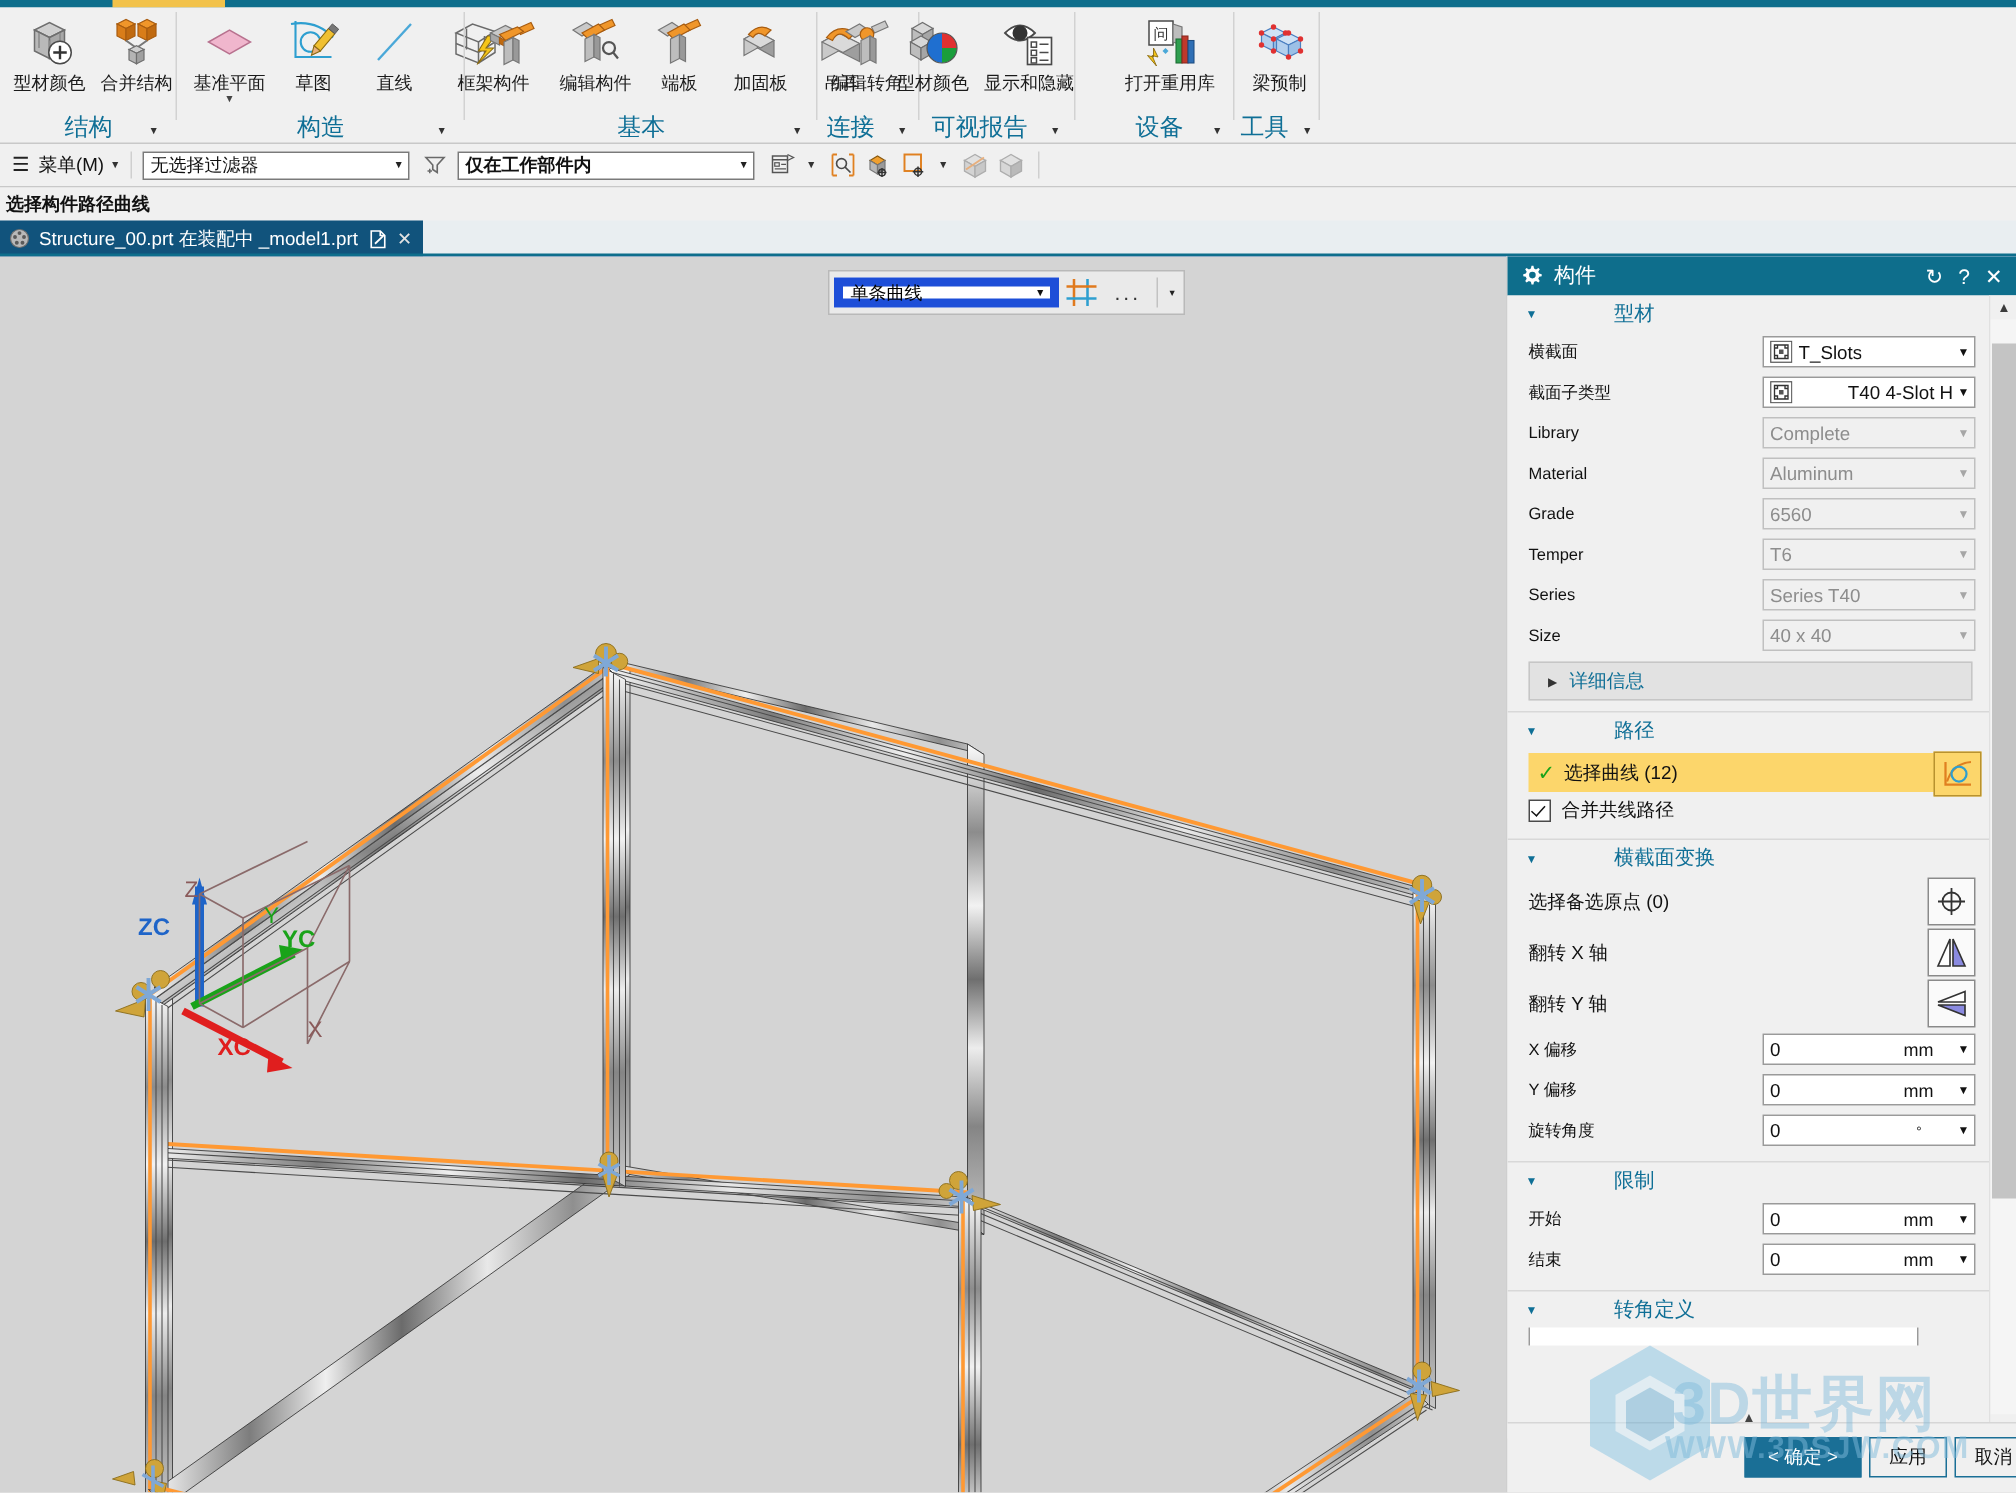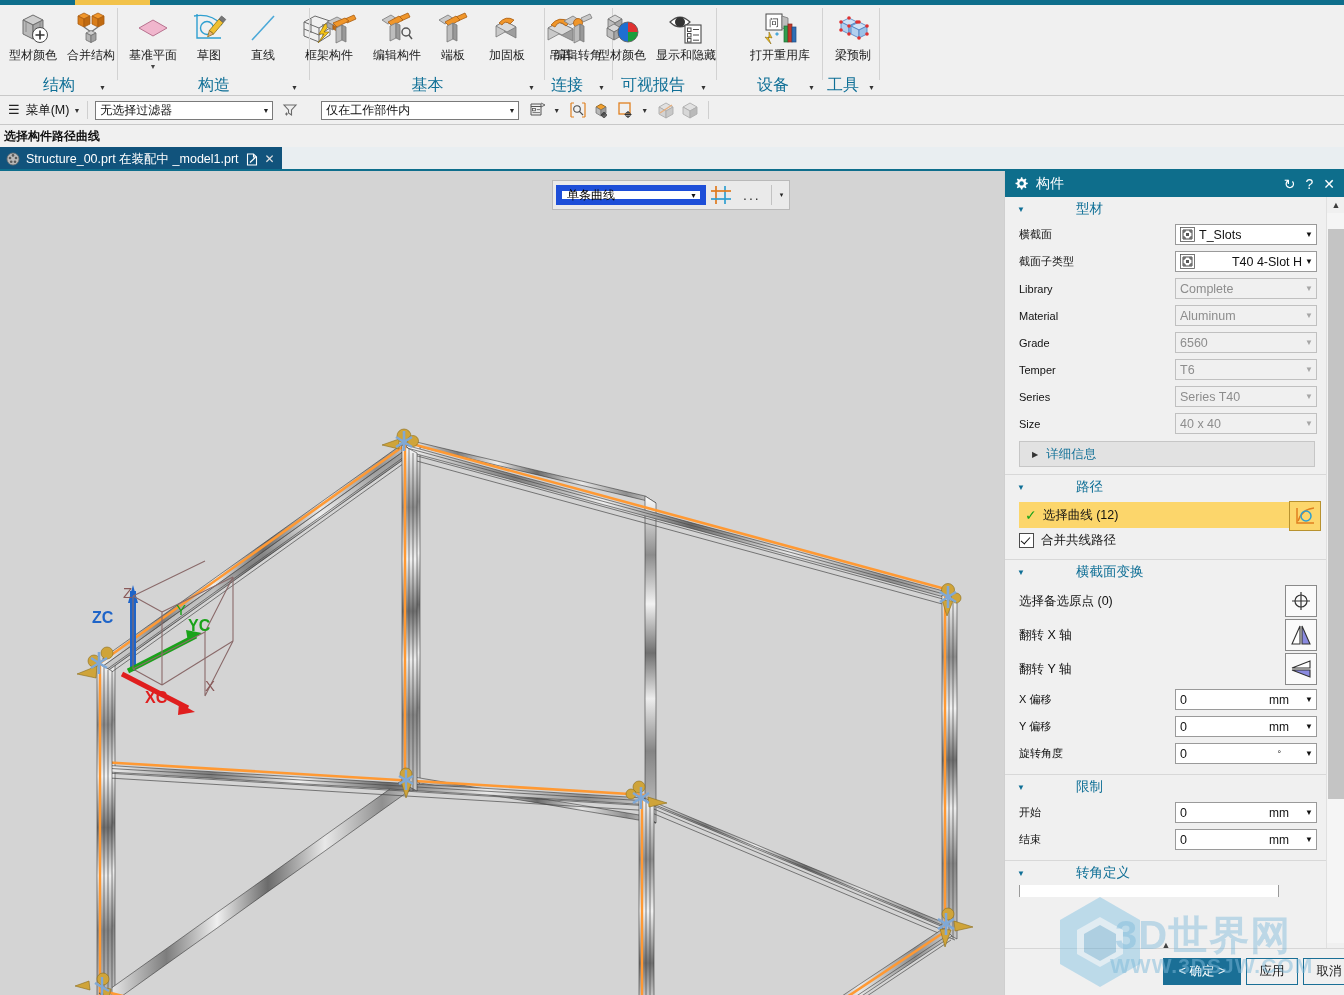--- a/index.html
+++ b/index.html
@@ -474,21 +474,21 @@
       <span class="cd">▼</span>
     </div>
 
     <span class="tbicon" style="margin-left:6px;">
       <svg width="16" height="16" viewBox="0 0 16 16">
         <path d="M2 3 H14 L9.5 8 V13 L6.5 11 V8 Z" fill="none" stroke="#6a6a6a" stroke-width="1.1"></path>
         <path d="M3 12 L6 12 M4.5 10.5 L4.5 13.5" stroke="#6a6a6a" stroke-width="1"></path>
       </svg>
     </span>
 
-    <div class="combo" style="width:198px;margin-left:20px;">
+    <div class="combo" style="width:198px;margin-left:4px;font-weight:bold;">
       <span class="cv">仅在工作部件内</span>
       <span class="cd">▼</span>
     </div>
 
     <span class="tbicon" style="margin-left:8px;">
       <svg width="18" height="18" viewBox="0 0 18 18">
         <path d="M2 3 L12 3 L12 14 L2 14 Z" fill="none" stroke="#555" stroke-width="1"></path>
         <path d="M2 5.5 L12 5.5" stroke="#555" stroke-width="1"></path>
         <rect x="3.5" y="7.5" width="3" height="2.3" fill="none" stroke="#555" stroke-width="0.8"></rect>
         <path d="M7.8 8.6 L11 8.6 M3.5 11.6 L11 11.6" stroke="#555" stroke-width="0.8"></path>

